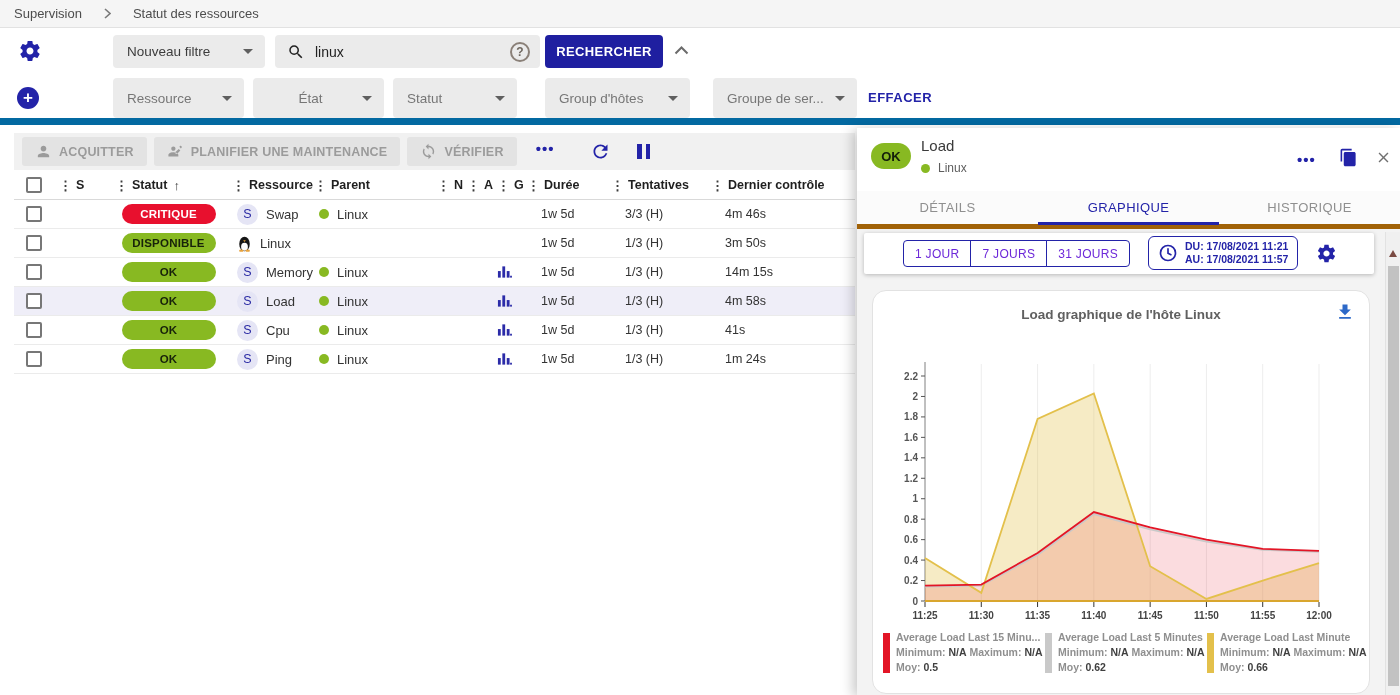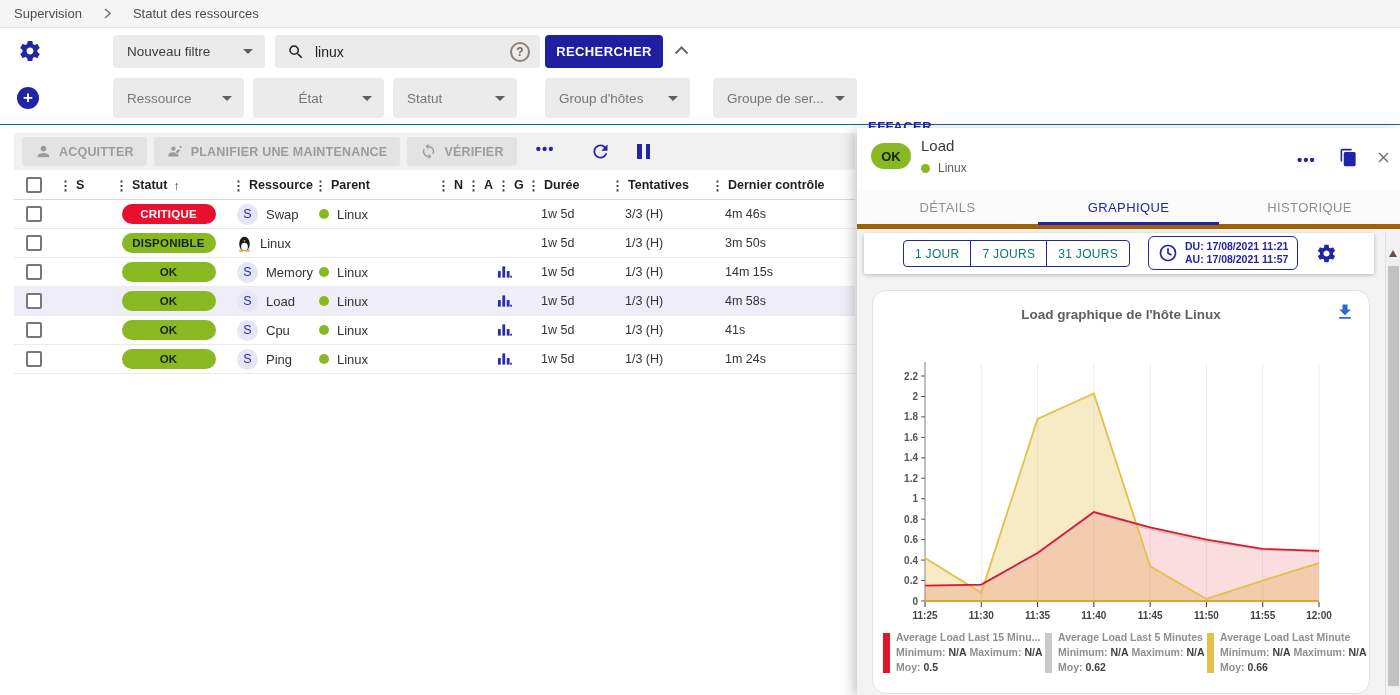--- a/index.html
+++ b/index.html
@@ -7,21 +7,21 @@
     font-family:"Liberation Sans", sans-serif; }
 
   
   .breadcrumb-bar { position:absolute; left:0; top:0; width:1400px; height:28px;
     background:#f5f5f5; border-bottom:1px solid #e2e2e2; display:flex; align-items:center;
     padding-left:14px; gap:22px; }
   .crumb { font-size:13px; color:#4d4d4d; }
 
   
   .filter-area { position:absolute; left:0; top:28px; width:1400px; height:97px;
-    background:#fff; border-bottom:1px solid #0369a1; }
+    background:#fff; border-bottom:7px solid #0369a1; }
   .gear-btn { position:absolute; left:18px; top:11px; width:24px; height:24px; cursor:pointer; }
   .select-box { position:absolute; background:#ebebeb; border-radius:4px; display:flex;
     align-items:center; padding:0 12px 0 14px; cursor:pointer; }
   .select-box .lbl { font-size:13.5px; color:#3c3c3c; flex:1; white-space:nowrap; overflow:hidden; }
   .select-box .lbl.muted { color:#767676; }
   .dd-arrow { width:0; height:0; border-left:5px solid transparent; border-right:5px solid transparent;
     border-top:5px solid #5f5f5f; margin-left:8px; flex:none; }
   .saved-filter { left:113px; top:7px; width:152px; height:33px; }
   .search-box { position:absolute; left:275px; top:7px; width:265px; height:33px;
     background:#ebebeb; border-radius:4px; display:flex; align-items:center; padding:0 10px 0 12px; }
@@ -34,21 +34,21 @@
     background:#1f1fa0; color:#fff; border:none; border-radius:4px; font-size:13px;
     font-weight:bold; letter-spacing:.4px; cursor:pointer; font-family:inherit; }
   .caret-up { position:absolute; left:674px; top:18px; cursor:pointer; }
   .plus-btn { position:absolute; left:17px; top:59px; width:22px; height:22px; border-radius:50%;
     background:#2323a8; color:#fff; display:flex; align-items:center; justify-content:center;
     font-size:17px; font-weight:bold; cursor:pointer; line-height:1; padding-bottom:2px; }
   .crit { top:50px; height:40px; }
   .d1{left:113px;width:131px;} .d2{left:253px;width:131px;text-align:center;} .d3{left:393px;width:124px;}
   .d4{left:545px;width:145px;} .d5{left:713px;width:144px;}
   .clear-link { position:absolute; left:868px; top:62px; color:#2323a8; font-size:13px;
-    font-weight:bold; letter-spacing:.5px; cursor:pointer;margin-top:29px; }
+    font-weight:bold; letter-spacing:.5px; cursor:pointer; }
 
   
   .listing { position:absolute; left:14px; top:133px; width:841px; }
   .tbar { height:37px; background:#f1f1f1; display:flex; align-items:center; padding-left:8px; }
   .tbtn { height:29px; background:#e3e3e3; border:none; border-radius:3px; color:#9b9b9b;
     font-size:12.5px; font-weight:bold; letter-spacing:.2px; display:flex; align-items:center;
     gap:7px; padding:0 13px; margin-right:7px; font-family:inherit; cursor:pointer; }
   .tbtn svg { fill:#9b9b9b; }
   .kebab { color:#2323a8; font-weight:bold; font-size:15px; letter-spacing:1px; cursor:pointer; }
   .tbar .kebab { margin:0 10px 6px 12px; }
@@ -102,21 +102,21 @@
   .tab { flex:1; display:flex; align-items:center; justify-content:center; font-size:13px;
     letter-spacing:.4px; color:#8f8f8f; cursor:pointer; position:relative; }
   .tab.active { color:#2323a8; }
   .tab.active::after { content:""; position:absolute; left:0; right:0; bottom:-1px; height:3px;
     background:#2323a8; }
   .p-content { position:absolute; left:0; top:101px; right:0; bottom:0; background:#f3f3f3; }
 
   .time-strip { position:absolute; left:7px; right:26px; top:4px; height:41px; background:#fff;
     border-radius:2px; box-shadow:0 1px 4px rgba(0,0,0,.25); }
   .range-group { position:absolute; left:39px; top:7px; display:flex; }
-  .range-btn { height:27px; border:1px solid #2323a8; background:#fff; color:#0f766e;
+  .range-btn { height:27px; border:1px solid #2323a8; background:#fff; color:#6d28d9;
     font-size:12px; letter-spacing:.3px; padding:0 11px; margin-left:-1px; cursor:pointer;
     font-family:inherit; }
   .range-btn:first-child { border-radius:4px 0 0 4px; margin-left:0; }
   .range-btn:last-child { border-radius:0 4px 4px 0; }
   .date-box { position:absolute; left:284px; top:3px; height:34px; border:1px solid #2323a8;
     border-radius:6px; display:flex; align-items:center; padding:0 9px; gap:7px; cursor:pointer; }
   .date-lines div { font-size:10.5px; font-weight:bold; color:#2323a8; line-height:13px; white-space:nowrap; }
   .strip-gear { position:absolute; left:452px; top:10px; cursor:pointer; }
 
   .graph-card { position:absolute; left:15px; top:61px; width:498px; height:404px; background:#fff;

